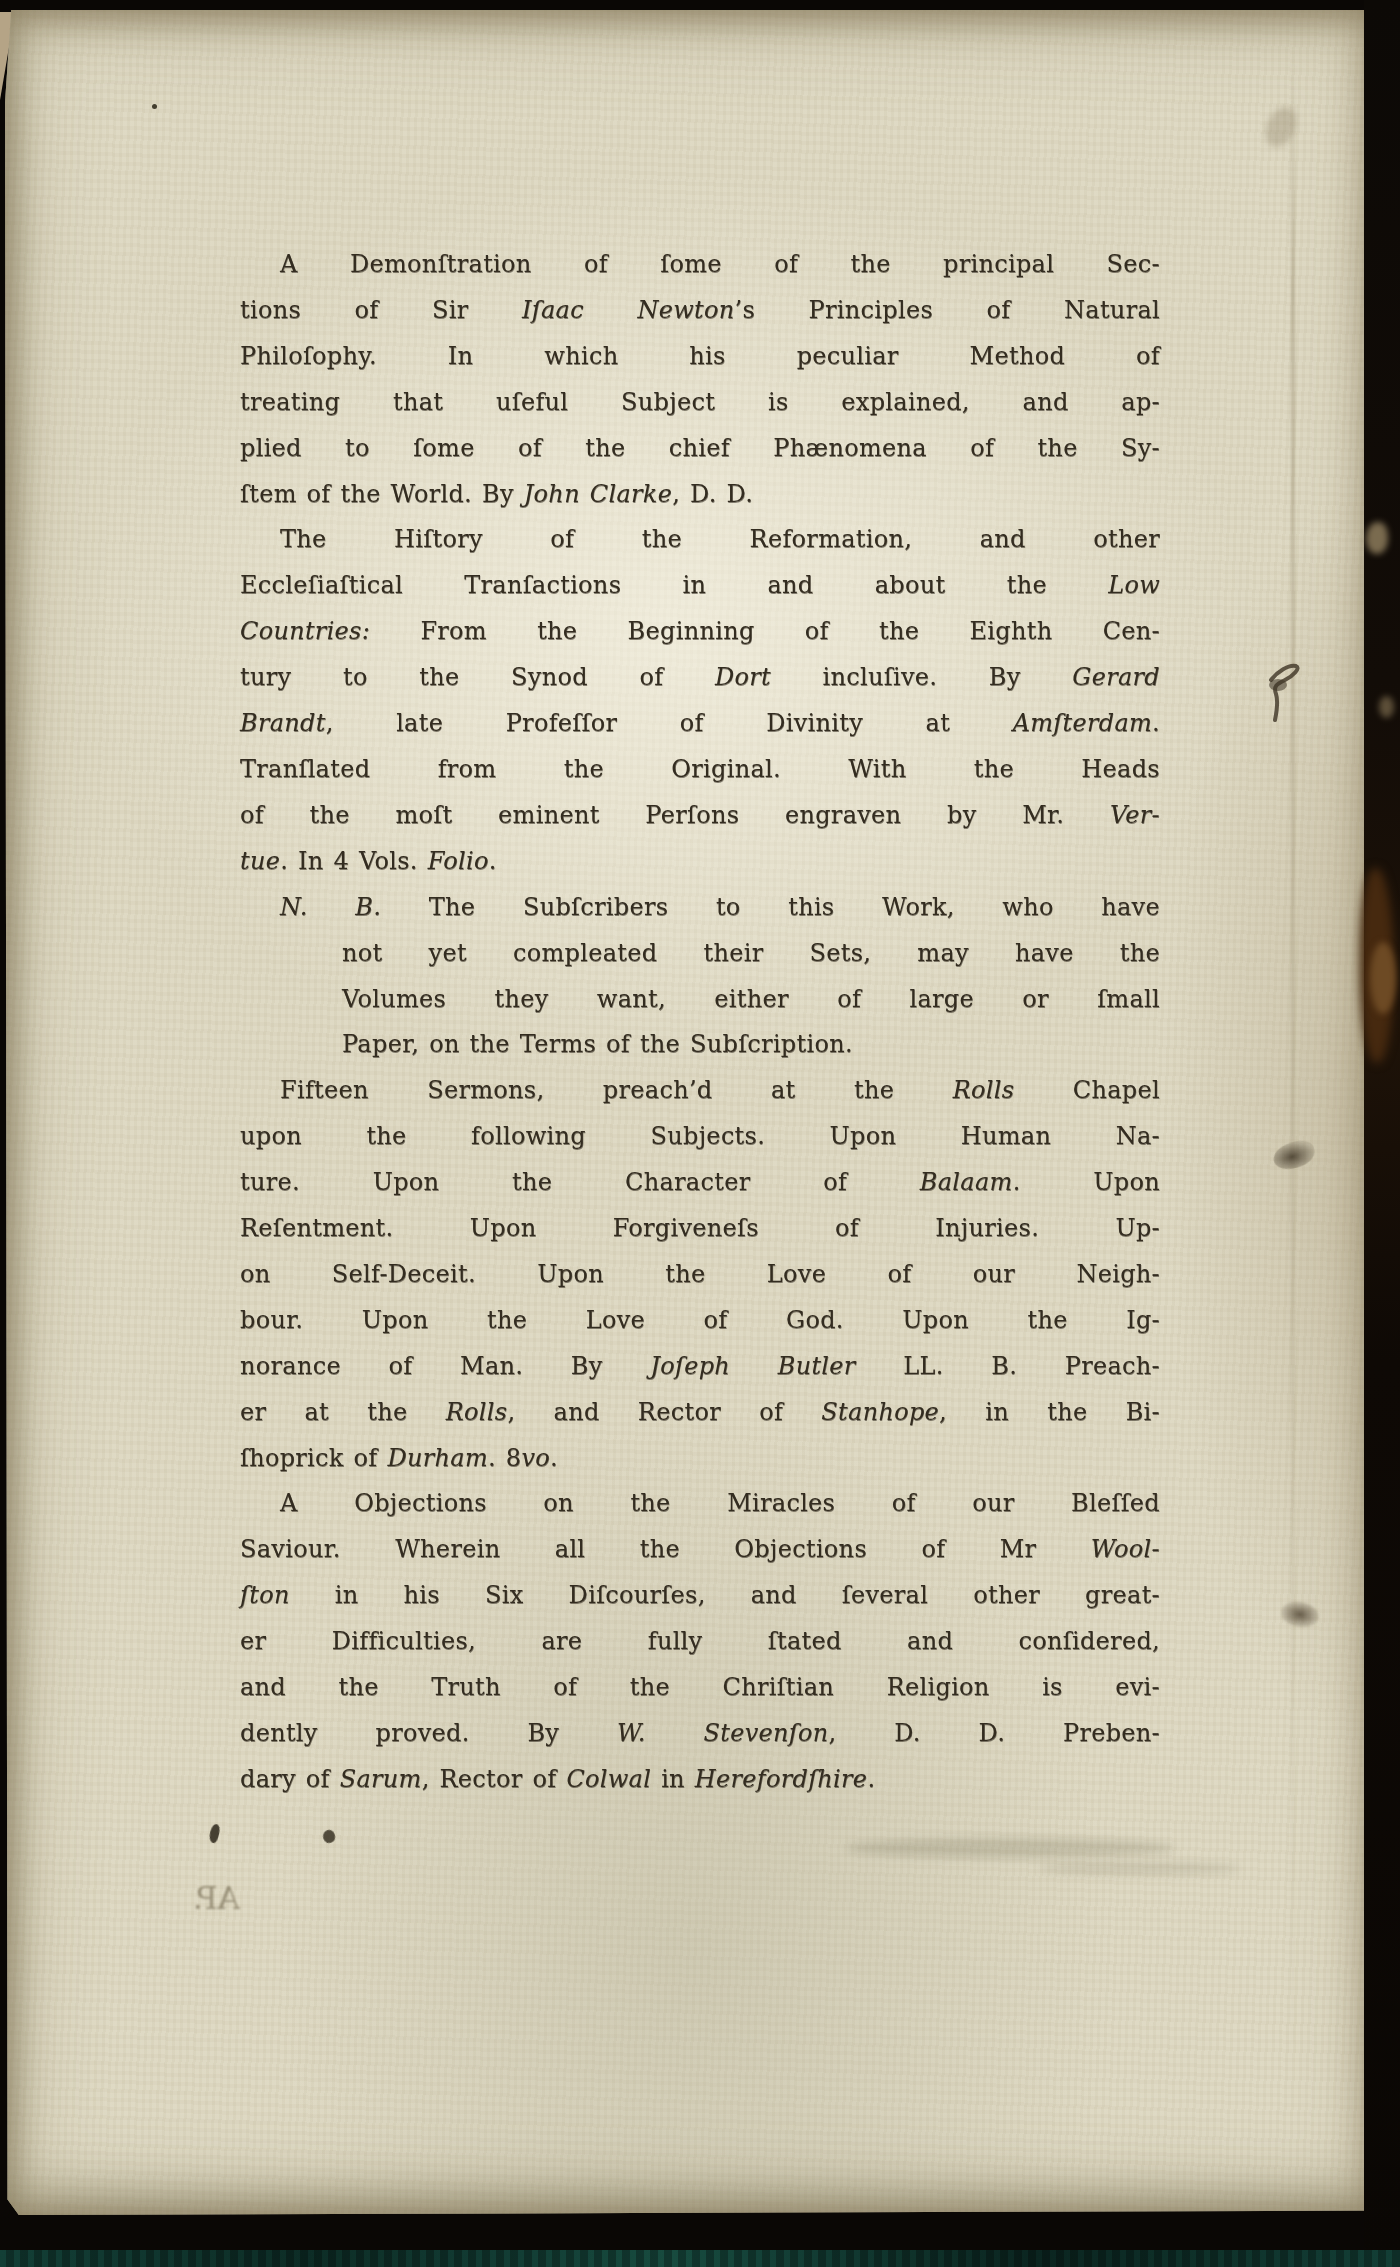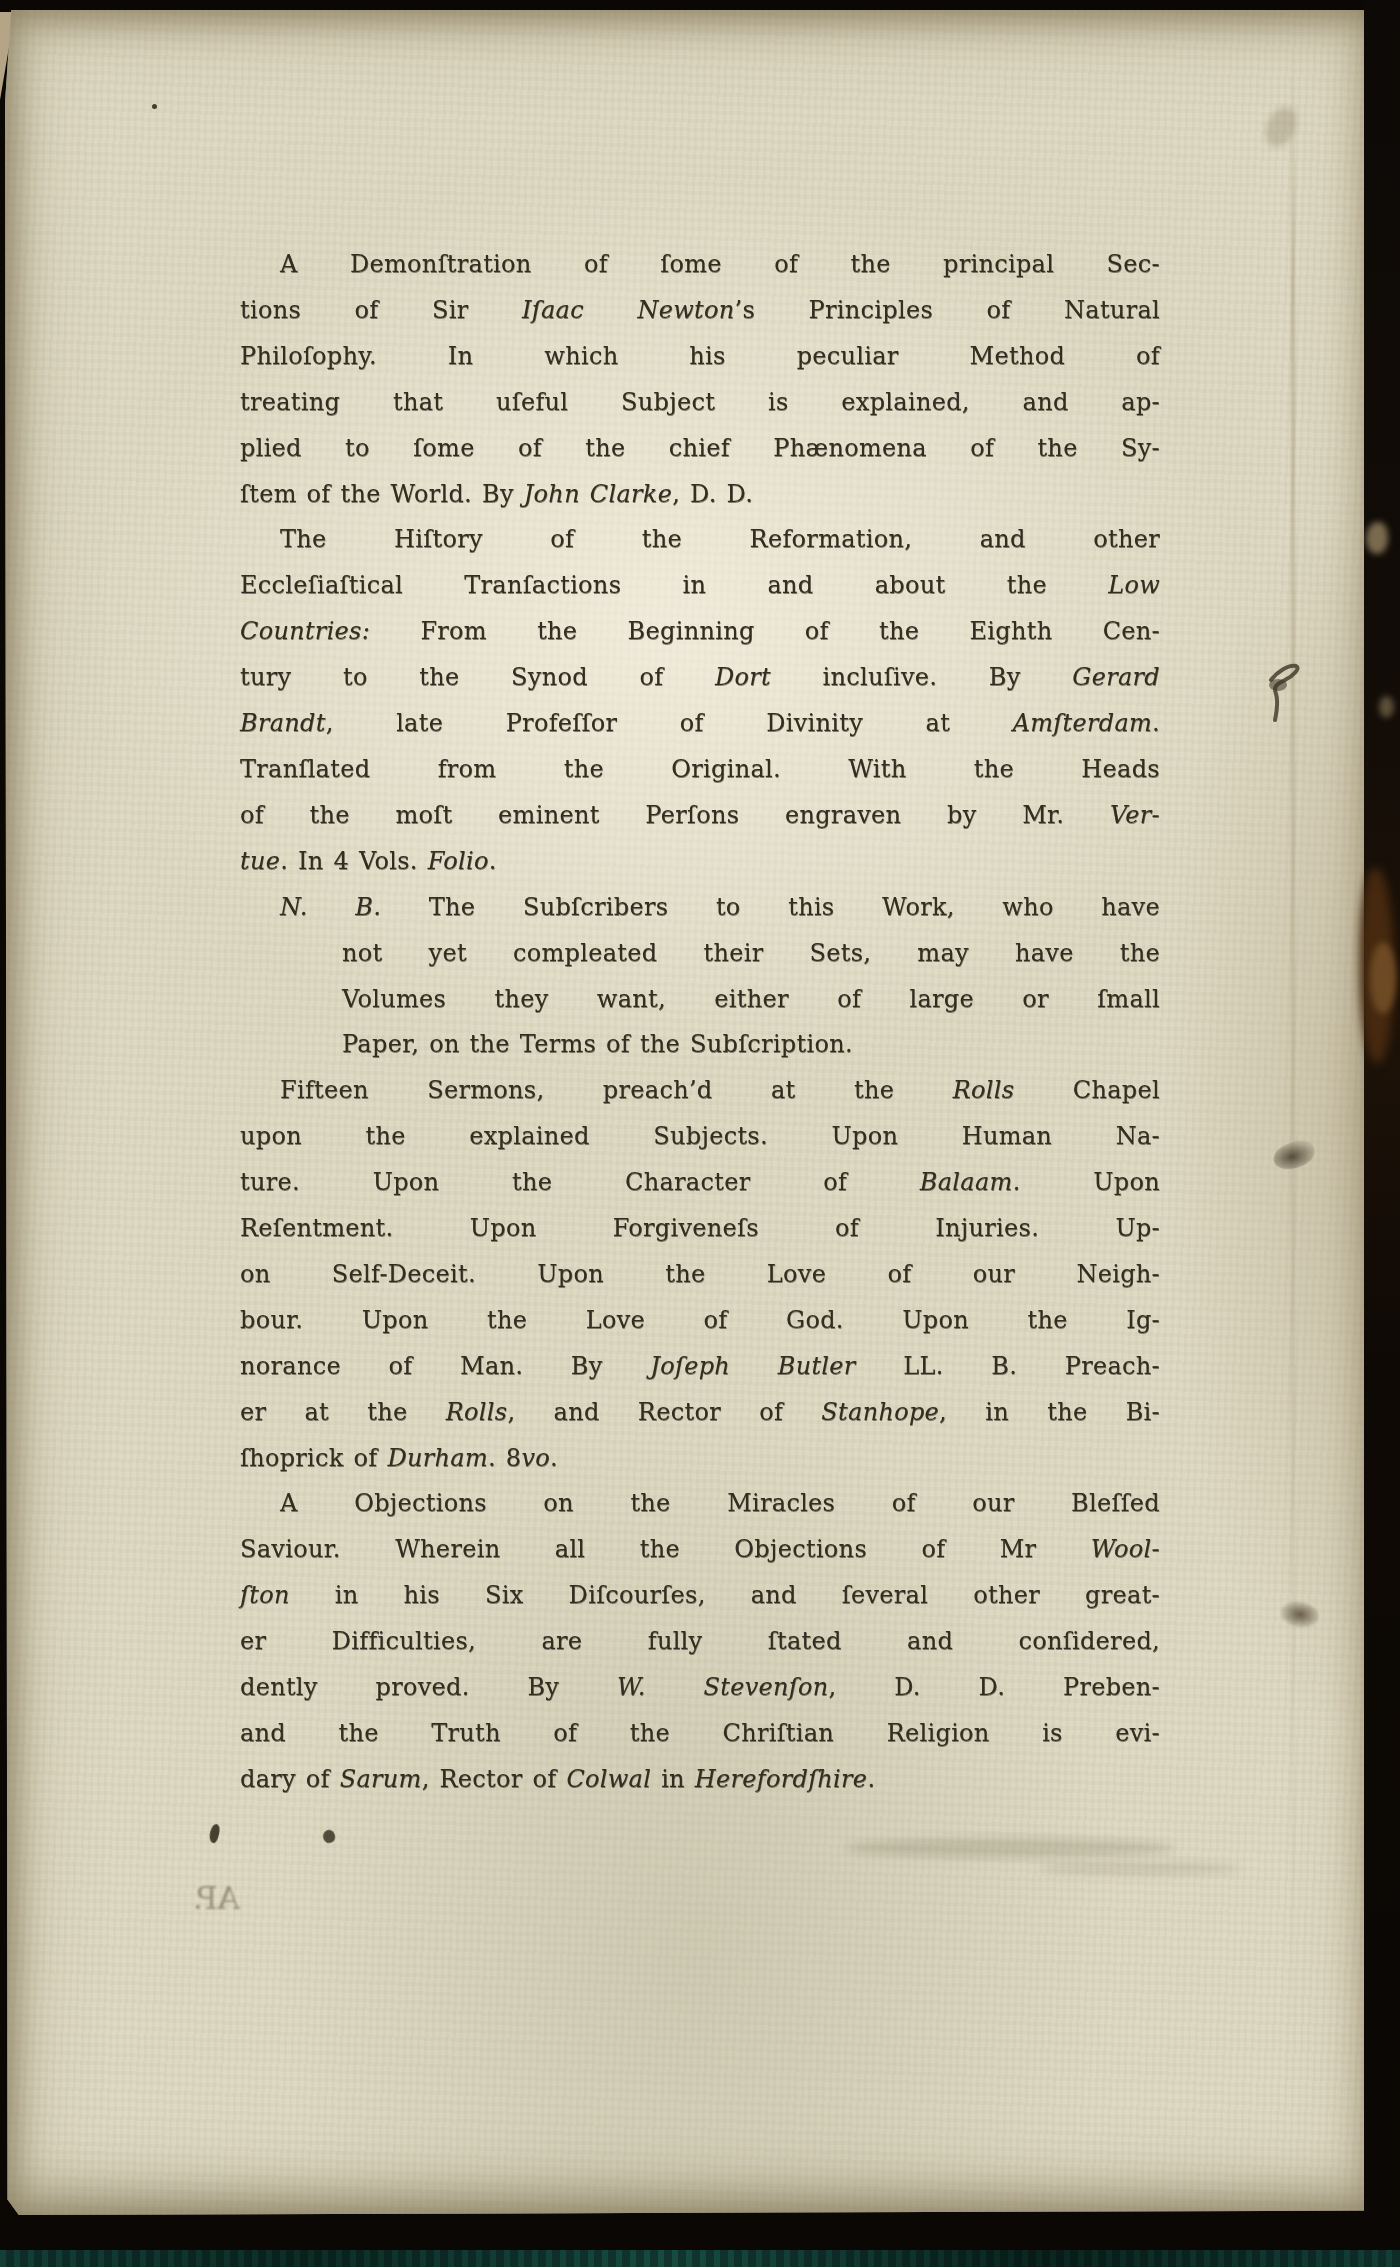--- a/index.html
+++ b/index.html
@@ -161,36 +161,36 @@
           <div class="line last"><i>tue</i><span>. In 4 Vols. </span><i>Folio</i><span>.</span></div>
         </div>
         <div class="para hang">
           <div class="line first"><i>N. B.</i><span> The Subſcribers to this Work, who have</span></div>
           <div class="line"><span>not yet compleated their Sets, may have the</span></div>
           <div class="line"><span>Volumes they want, either of large or ſmall</span></div>
           <div class="line last"><span>Paper, on the Terms of the Subſcription.</span></div>
         </div>
         <div class="para indent">
           <div class="line first"><span>Fifteen Sermons, preach’d at the </span><i>Rolls</i><span> Chapel</span></div>
-          <div class="line"><span>upon the explained Subjects.  Upon Human Na-</span></div>
+          <div class="line"><span>upon the following Subjects.  Upon Human Na-</span></div>
           <div class="line"><span>ture.  Upon the Character of </span><i>Balaam</i><span>.  Upon</span></div>
           <div class="line"><span>Reſentment.  Upon Forgiveneſs of Injuries.  Up-</span></div>
           <div class="line"><span>on Self-Deceit.  Upon the Love of our Neigh-</span></div>
           <div class="line"><span>bour.  Upon the Love of God.  Upon the Ig-</span></div>
           <div class="line"><span>norance of Man.  By </span><i>Joſeph Butler</i><span> LL. B. Preach-</span></div>
           <div class="line"><span>er at the </span><i>Rolls</i><span>, and Rector of </span><i>Stanhope</i><span>, in the Bi-</span></div>
           <div class="line last"><span>ſhoprick of </span><i>Durham</i><span>. 8</span><i>vo</i><span>.</span></div>
         </div>
         <div class="para indent">
           <div class="line first"><span>A Objections on the Miracles of our Bleſſed</span></div>
           <div class="line"><span>Saviour.   Wherein all the Objections of Mr </span><i>Wool-</i></div>
           <div class="line"><i>ſton</i><span> in his Six Diſcourſes, and ſeveral other great-</span></div>
           <div class="line"><span>er Difficulties,  are fully ſtated and conſidered,</span></div>
+          <div class="line"><span>and the Truth of the Chriſtian Religion is evi-</span></div>
           <div class="line"><span>dently proved.  By </span><i>W. Stevenſon</i><span>, D. D. Preben-</span></div>
-          <div class="line"><span>and the Truth of the Chriſtian Religion is evi-</span></div>
           <div class="line last"><span>dary of </span><i>Sarum</i><span>, Rector of </span><i>Colwal</i><span> in </span><i>Herefordſhire</i><span>.</span></div>
         </div>
       </div>
 
     <div class="show-through">AP.</div>
 
     <svg class="mark flourish" width="42" height="78" viewBox="0 0 42 78">
       <path d="M8 30 C14 22 26 14 33 16 C38 18 30 26 22 30 C14 34 10 36 13 44 C15 50 14 60 12 70" fill="none" stroke="rgba(62,53,38,0.8)" stroke-width="4" stroke-linecap="round"></path>
       <ellipse cx="15" cy="35" rx="9" ry="6" fill="rgba(62,53,38,0.55)"></ellipse>
     </svg>

